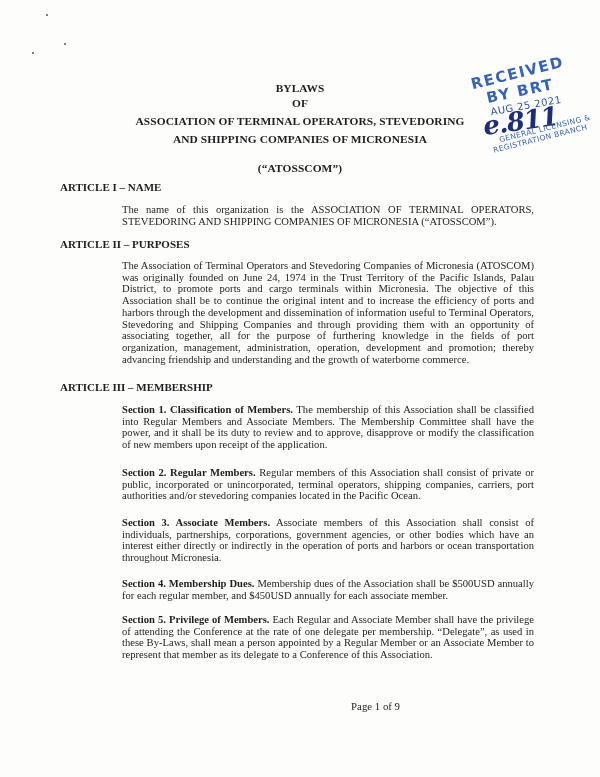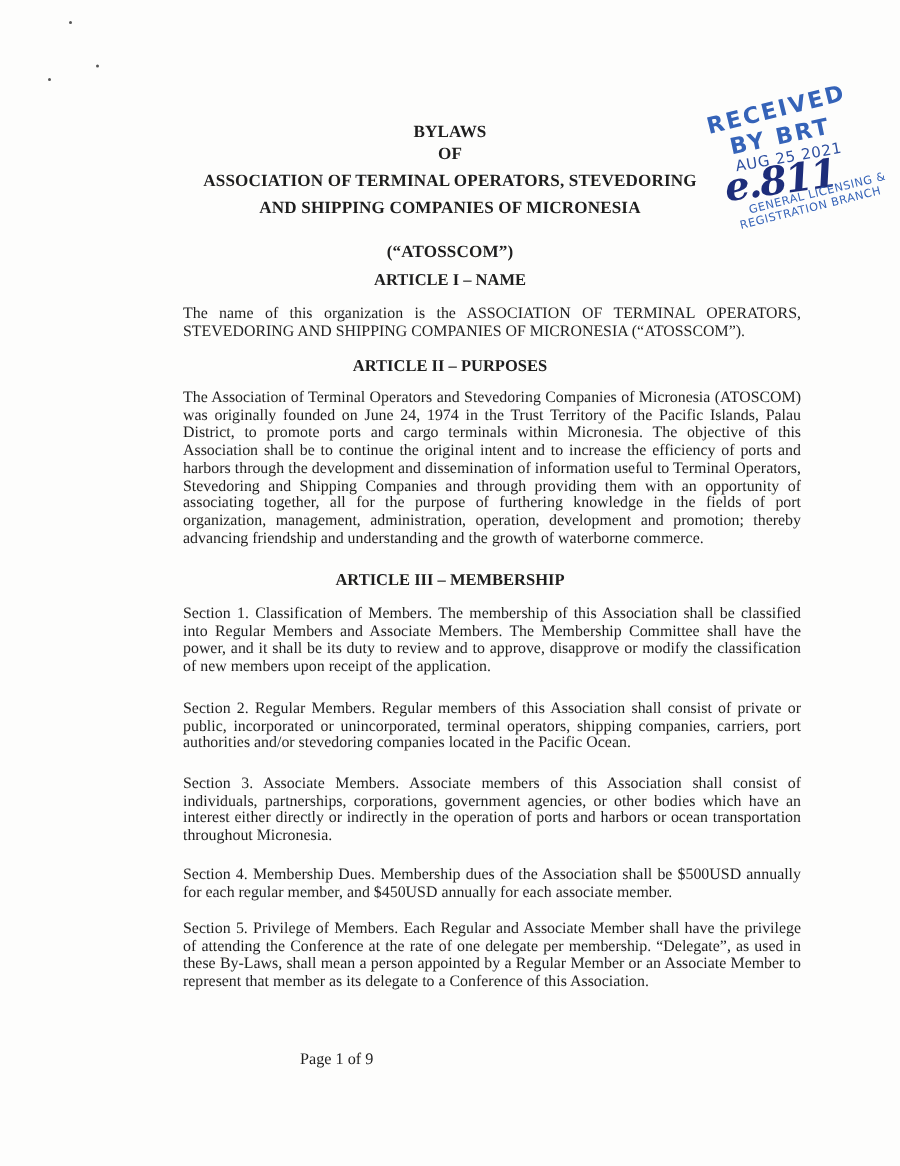--- a/index.html
+++ b/index.html
@@ -11,30 +11,30 @@
     position: relative;
   }
   .page { position: absolute; left: 0; top: 0; width: 600px; height: 690px; }
   .speck { position: absolute; width: 2px; height: 2px; background: #555; border-radius: 50%; }
   .title-block {
     position: absolute; left: 120px; width: 360px; top: 81px;
     text-align: center; font-weight: bold; font-size: 11.4px; line-height: 15px;
     letter-spacing: 0.1px;
   }
   .heading {
-    position: absolute; left: 60px; width: 480px; text-align: center;
+    position: absolute; left: 60px; width: 480px; text-align: left;
     font-weight: bold; font-size: 11px;
   }
   .para {
     position: absolute; left: 94px; width: 412px;
     font-size: 10.6px; line-height: 11.7px; text-align: justify; margin-left: 28px;
   }
-  .para b { font-weight: normal; }
+  .para b { font-weight: bold; }
   .footer {
-    position: absolute; left: 200px; width: 200px; top: 700px; text-align: left;
+    position: absolute; left: 200px; width: 200px; top: 700px; text-align: right;
     font-size: 10.8px;
   }
   
   .stamp { position: absolute; color: #3563b8; font-family: "DejaVu Sans", sans-serif; font-weight: bold; }
   .stamp-received { left: 470px; top: 64px; font-size: 15px; letter-spacing: 1.5px; transform: rotate(-14deg); }
   .stamp-by { left: 486px; top: 82px; font-size: 15px; letter-spacing: 1.5px; transform: rotate(-12deg); }
   .stamp-date { left: 490px; top: 100px; font-size: 10px; font-weight: normal; letter-spacing: 0.5px; transform: rotate(-10deg); color: #2d4fa0; }
   .stamp-sig { left: 483px; top: 106px; font-size: 26px; font-family: "DejaVu Serif", serif; font-style: italic; color: #1d2d7a; transform: rotate(-8deg); font-weight: bold; letter-spacing: -1px; }
   .stamp-branch1 { left: 498px; top: 124px; font-size: 7.5px; letter-spacing: 0.4px; transform: rotate(-14deg); font-weight: normal; }
   .stamp-branch2 { left: 492px; top: 134px; font-size: 7.5px; letter-spacing: 0.4px; transform: rotate(-14deg); font-weight: normal; }

